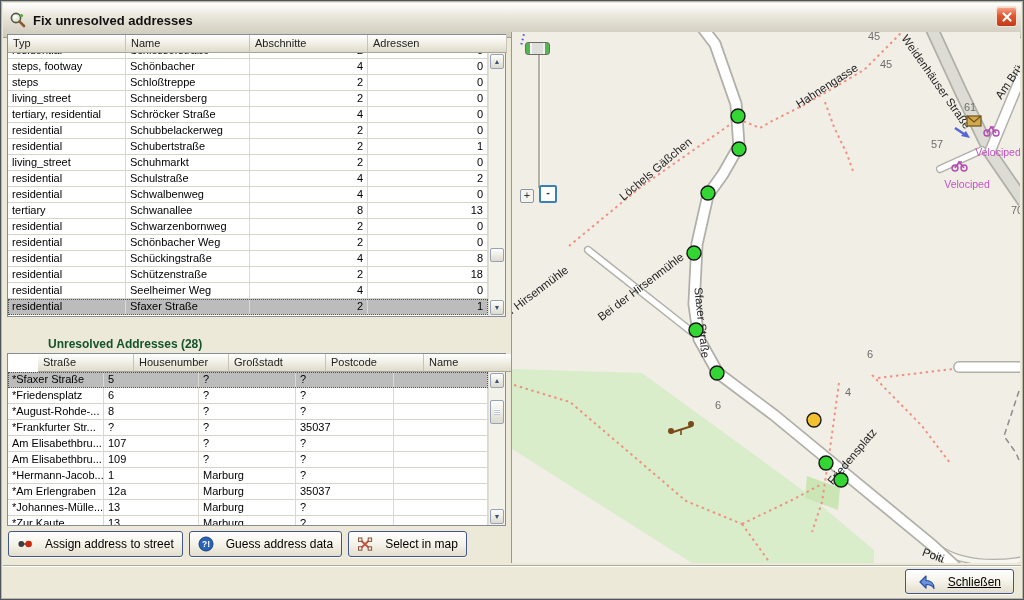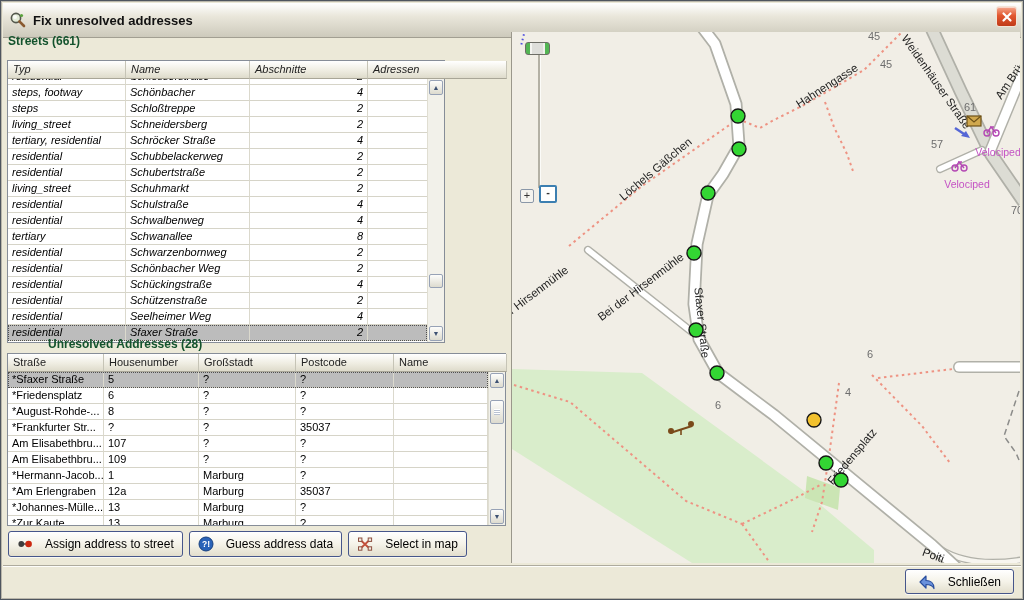--- a/index.html
+++ b/index.html
@@ -19,39 +19,39 @@
     border:1px solid #f3e4d7; box-shadow: inset 0 1px 0 rgba(255,255,255,.55);
     display:flex; align-items:center; justify-content:center; cursor:pointer; }
 
   
   .left { position:absolute; left:4px; top:31px; width:504px; height:532px; }
   .sect-title { position:absolute; left:3px; font-size:12px; font-weight:bold; color:#14532d; }
   #streets-title { top:2px; }
   #addr-title { top:305px;margin-left:40px; }
 
   .xtable { position:absolute; left:2px; background:#fff; border:1px solid #868d98; }
-  #streets-table { top:28px; width:438px; height:283px;font-style:italic; }
+  #streets-table { top:2px; width:499px; height:283px; }
   #addr-table    { top:321px; width:499px; height:173px; }
 
   .thead { position:absolute; left:0; top:0; right:0; height:18px; display:grid; }
   .th { background:linear-gradient(#ffffff,#efede2 55%,#dedbcb);
     border-right:1px solid #c6c4b6; border-bottom:1px solid #a9a697;
     font-size:11px; color:#222; padding:2px 5px 0 5px; white-space:nowrap; overflow:hidden; }
   .tbody { position:absolute; left:0; top:18px; right:17px; bottom:0; overflow:hidden; }
   #streets-table .rows { margin-top:-10px; }
   .tr { display:grid; height:16px; background:#fff; }
   .tr.sel { background:#bcbcbc; outline:1px dotted #505050; outline-offset:-1px; }
   .td { font-size:11px; line-height:15px; padding:0 4px; color:#000;
     border-right:1px solid #dbd9cd; border-bottom:1px solid #d6d4c8;
     white-space:nowrap; overflow:hidden; }
   #streets-table .tr  { grid-template-columns:118px 124px 118px 120px; }
   #streets-table .thead { grid-template-columns:118px 124px 118px 139px; }
   #streets-table .td:nth-child(3), #streets-table .td:nth-child(4) { text-align:right; }
   #addr-table .tr  { grid-template-columns:96px 95px 97px 98px 94px; }
-  #addr-table .thead { grid-template-columns:96px 95px 97px 98px 113px; }
+  #addr-table .thead { grid-template-columns:96px 95px 97px 98px 113px;margin-left:30px; }
 
   
   .vsb { position:absolute; top:18px; right:0; bottom:0; width:17px; background:#f2f1ea; border-left:1px solid #e0deD2; }
   .sbb { position:absolute; left:1px; right:1px; height:15px;
     background:linear-gradient(#fdfdfb,#dddbcf); border:1px solid #97a2b6; border-radius:2px;
     color:#3e5273; font-size:7px; line-height:13px; text-align:center; cursor:pointer; }
   .sbb.up { top:1px; } .sbb.down { bottom:1px; }
   .sb-thumb { position:absolute; left:1px; right:1px;
     background:linear-gradient(#fdfdfb,#dddbcf); border:1px solid #97a2b6; border-radius:2px; cursor:pointer; }
   #streets-thumb { top:195px; height:14px; }
@@ -79,21 +79,21 @@
     cursor:pointer; }
   .zoombtn { position:absolute; background:#f4f3ee; border:1px solid #8a97a8; border-radius:2px;
     font-size:11px; line-height:11px; text-align:center; color:#333; cursor:pointer; }
   .zb-plus { left:8px; top:157px; width:14px; height:14px; }
   .zb-minus { left:27px; top:153px; width:18px; height:18px; border:2px solid #3c7fb1; background:#fff; font-weight:bold; }
 
   
   .footer { position:absolute; left:2px; right:2px; bottom:2px; height:32px;
     border-top:1px solid #aeab9e; box-shadow: inset 0 1px 0 #fdfdfa;
     display:flex; align-items:center; justify-content:flex-end; padding:0 7px; background:#ece9d8; }
-  .footer .xpbtn { height:25px; padding:0 12px; }
+  .footer .xpbtn { height:25px; padding:0 12px;text-decoration:underline; }
 </style>
 </head>
 <body>
 
 <div class="window">
 
   <div class="titlebar">
     <svg class="ticon" viewBox="0 0 18 18">
       <circle cx="7" cy="7" r="4.6" fill="#e4ecd8" stroke="#55594e" stroke-width="1.6"></circle>
       <circle cx="6" cy="6" r="2" fill="#ffffff" opacity="0.8"></circle>

